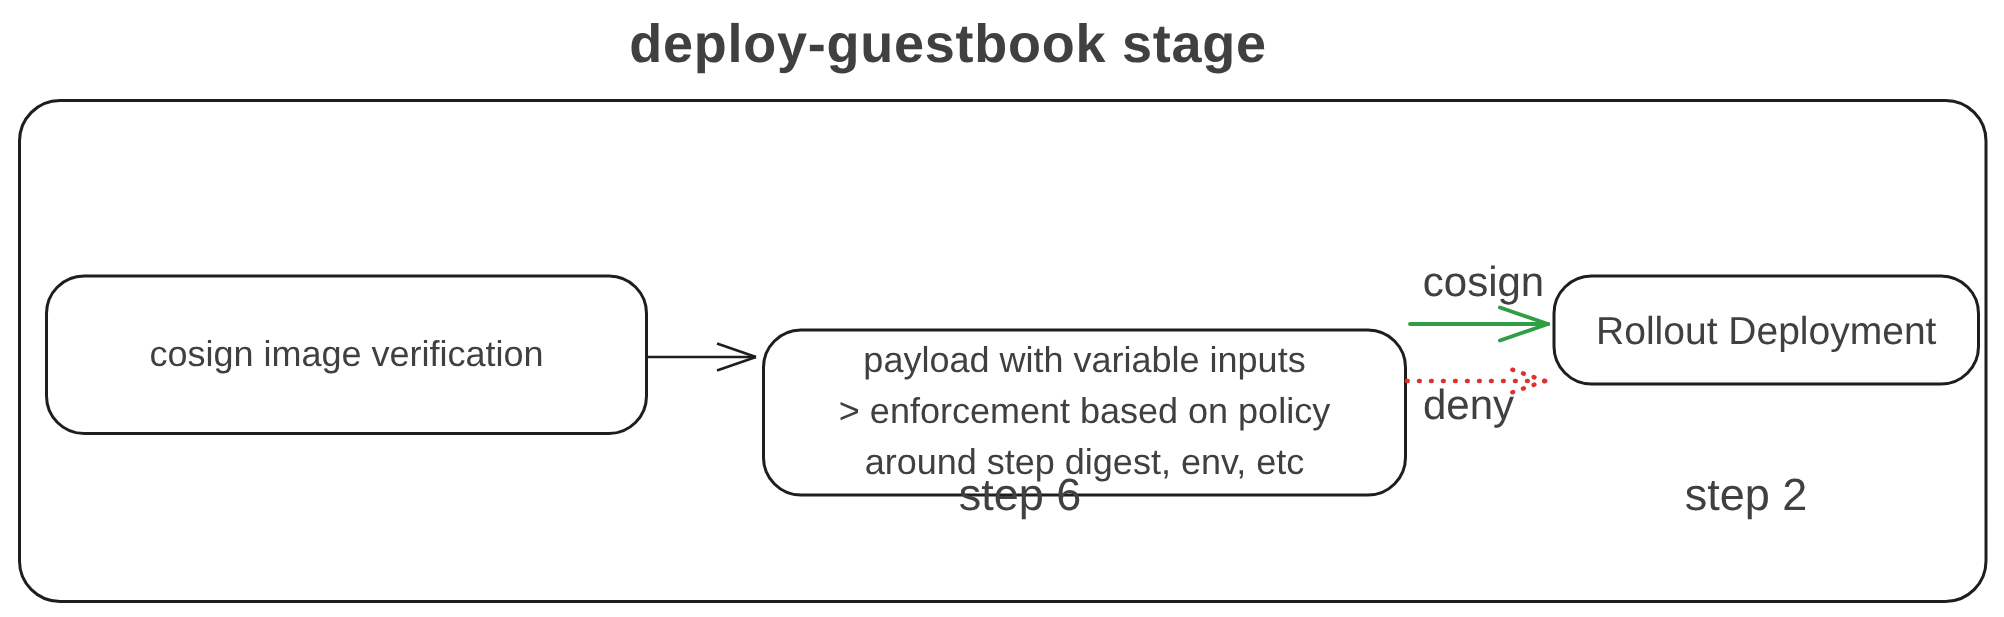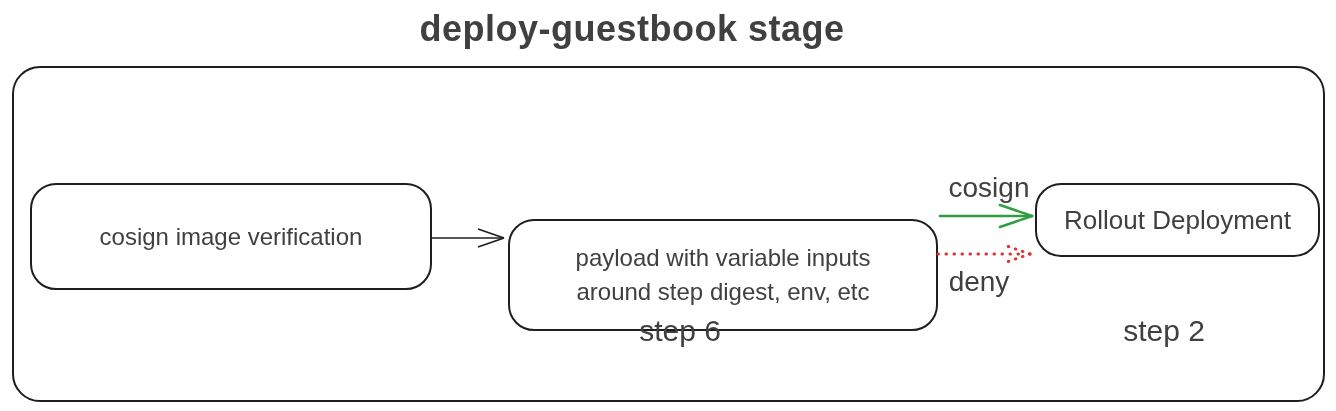--- a/index.html
+++ b/index.html
@@ -31,41 +31,42 @@
     font-size:30px; white-space:nowrap;
   }
   .step-label-1 { left:198px; }
   .step-label-2 { left:680px; }
   .step-label-3 { left:1164px; }
   .edge-label {
     position:absolute; transform:translateX(-50%);
     font-size:28px; white-space:nowrap;
   }
   .edge-label-allow { left:989px; top:172px; }
-  .edge-label-deny  { left:979px; top:266px; }
+  .edge-label-deny  { left:979px; top:254px; }
   .arrow { position:absolute; overflow:visible; }
   .arrow-1     { left:430px; top:226px; }
   .arrow-allow { left:938px; top:201px; }
   .arrow-deny  { left:936px; top:241px; }
 </style>
 </head>
 <body>
 
 <div class="canvas">
 
   <div class="title">deploy-guestbook stage</div>
 
   <div class="stage-container"></div>
 
   <div class="node node-step-1">
     <div class="node-line">cosign image verification</div>
   </div>
 
   <div class="node node-step-2">
     <div class="node-line">payload with variable inputs</div>
+    <div class="node-line">&gt; enforcement based on policy</div>
     <div class="node-line">around step digest, env, etc</div>
   </div>
 
   <div class="node node-step-3">
     <div class="node-line">Rollout Deployment</div>
   </div>
 
   <div class="step-label step-label-2">step 6</div>
   <div class="step-label step-label-3">step 2</div>
 

